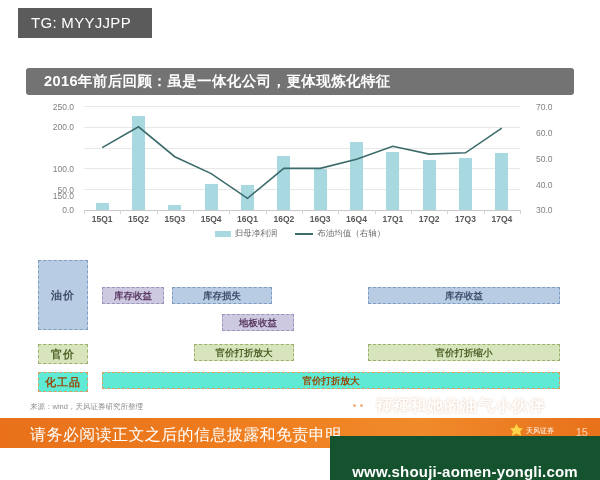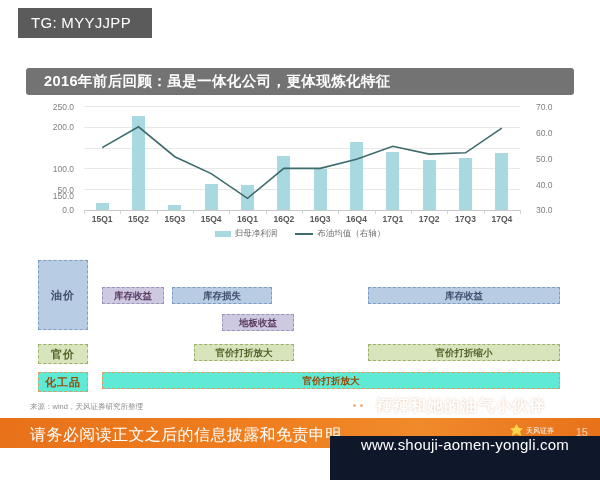--- a/index.html
+++ b/index.html
@@ -140,21 +140,21 @@
     background:#e8711a;border-radius:50%;
   }
   #wm-text{
     color:#ffffff;font-size:16px;font-weight:bold;letter-spacing:1px;
     text-shadow:0 0 2px rgba(180,90,20,.7);
   }
 
   
   #url-bar{
     position:absolute;left:330px;top:436px;width:270px;height:44px;
-    background:#0f172a;display:flex;align-items:flex-start;justify-content:center;
+    background:#14532d;display:flex;align-items:flex-end;justify-content:center;font-weight:bold;
   }
   #url-text{color:#ffffff;font-size:15px;letter-spacing:.2px;}
 </style>
 </head>
 <body>
 
 <div id="tg-tag">TG: MYYJJPP</div>
 
 <div id="slide">
 

